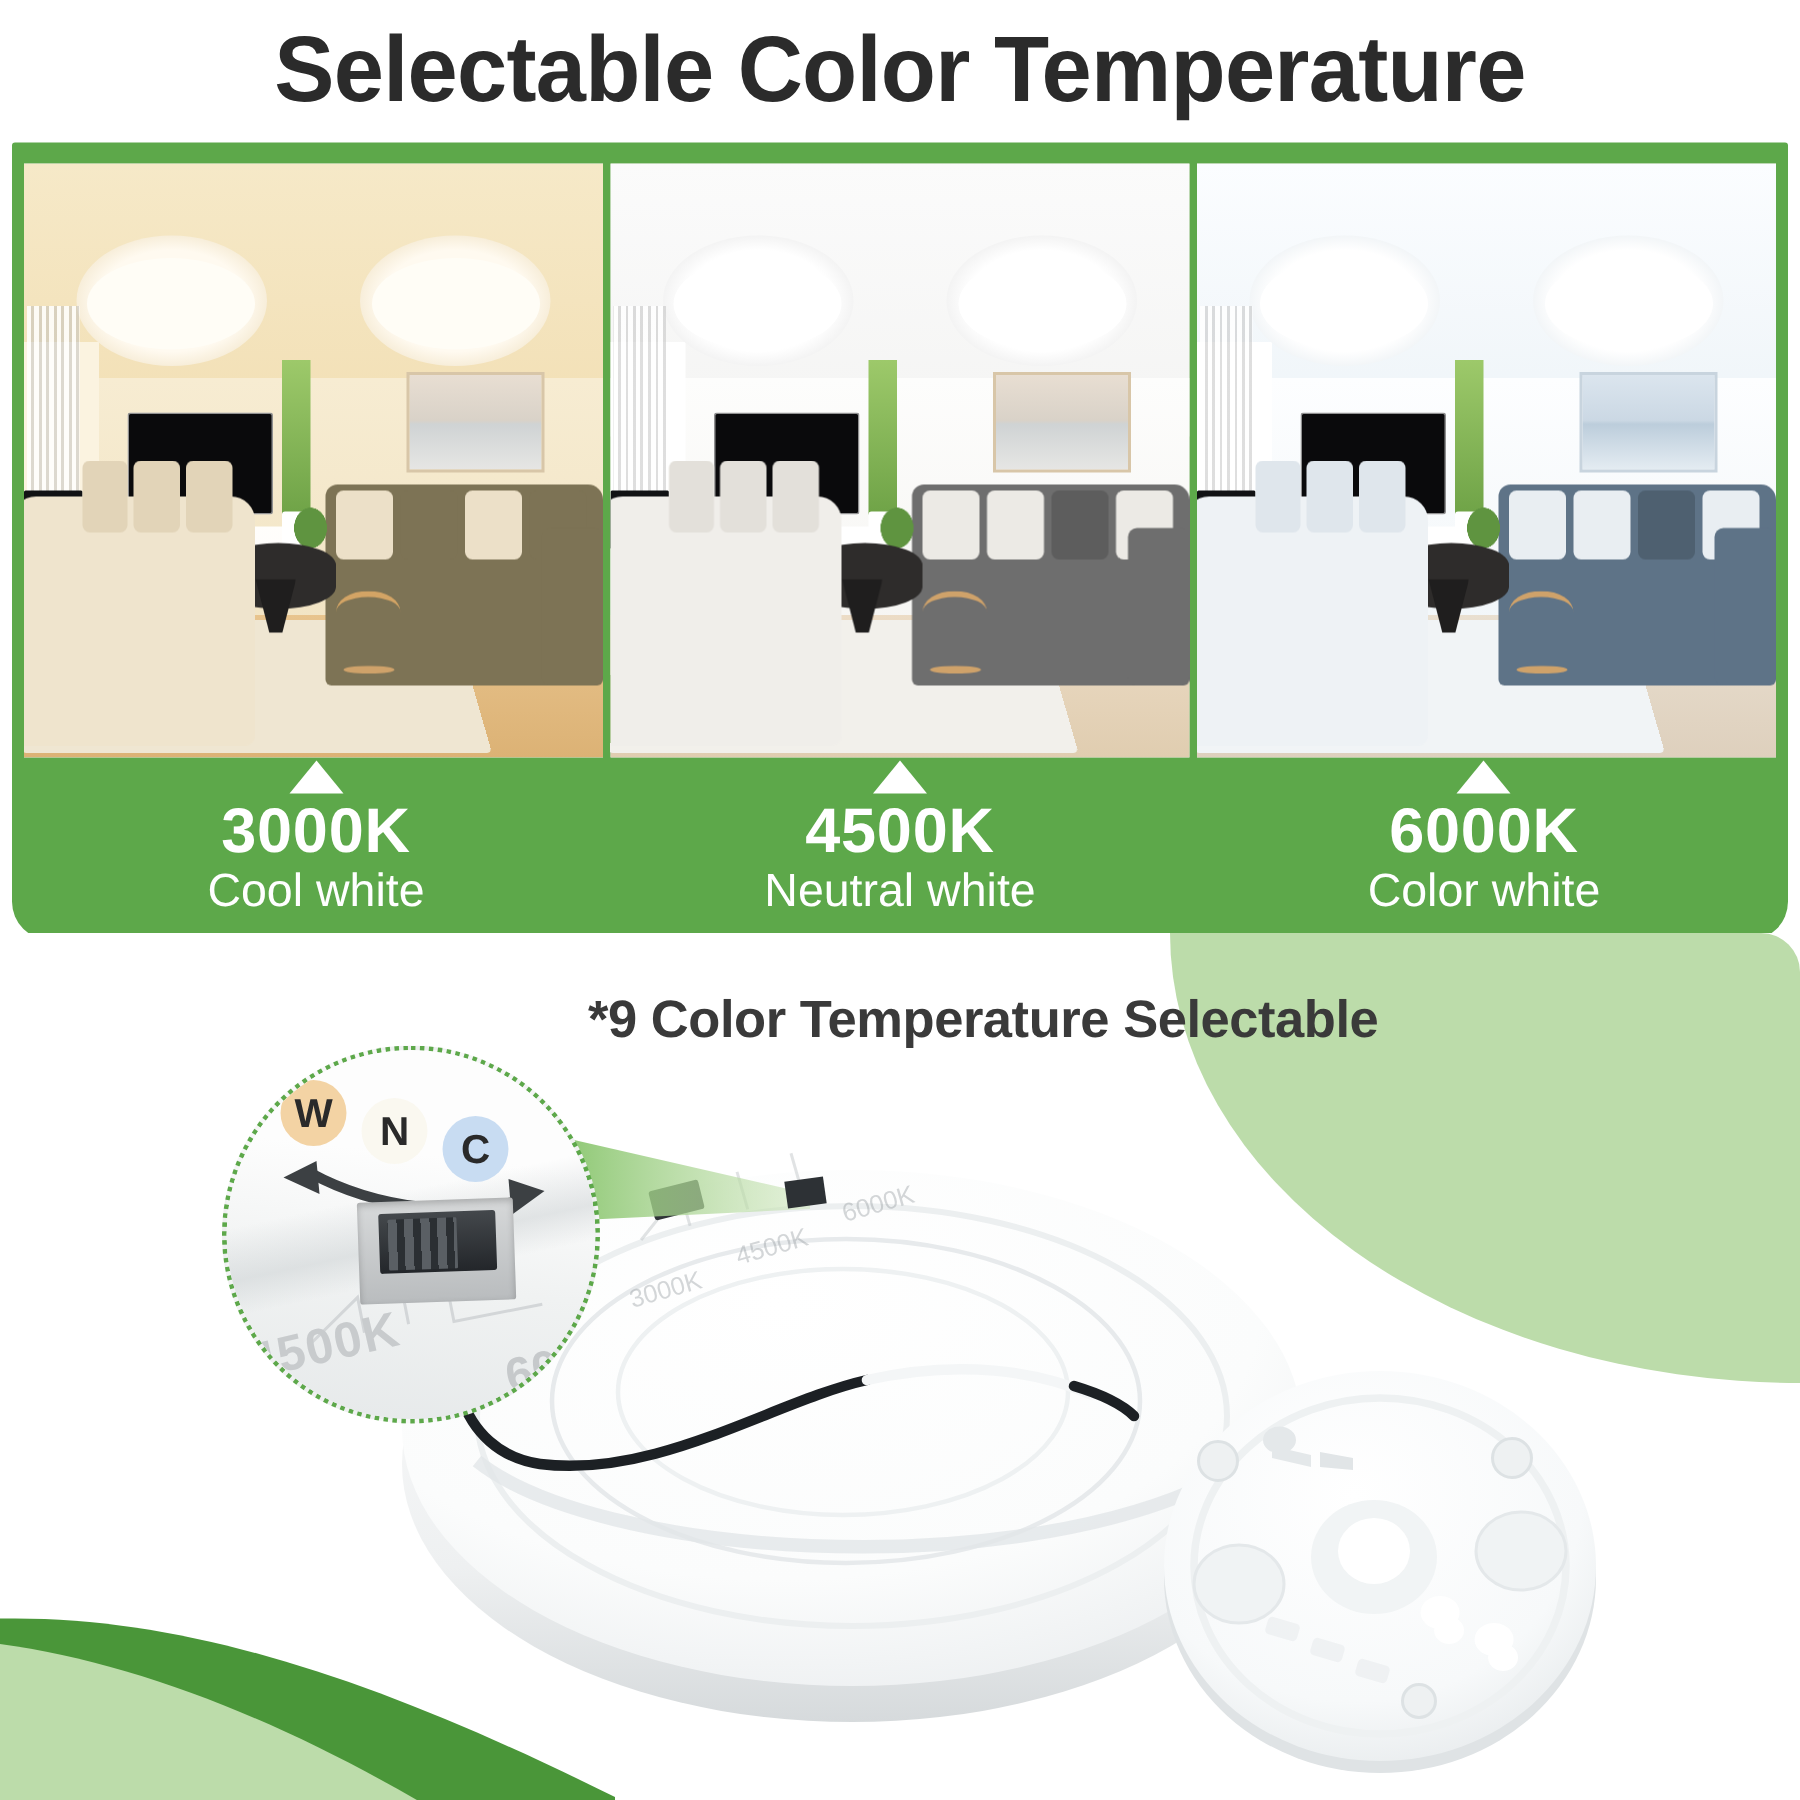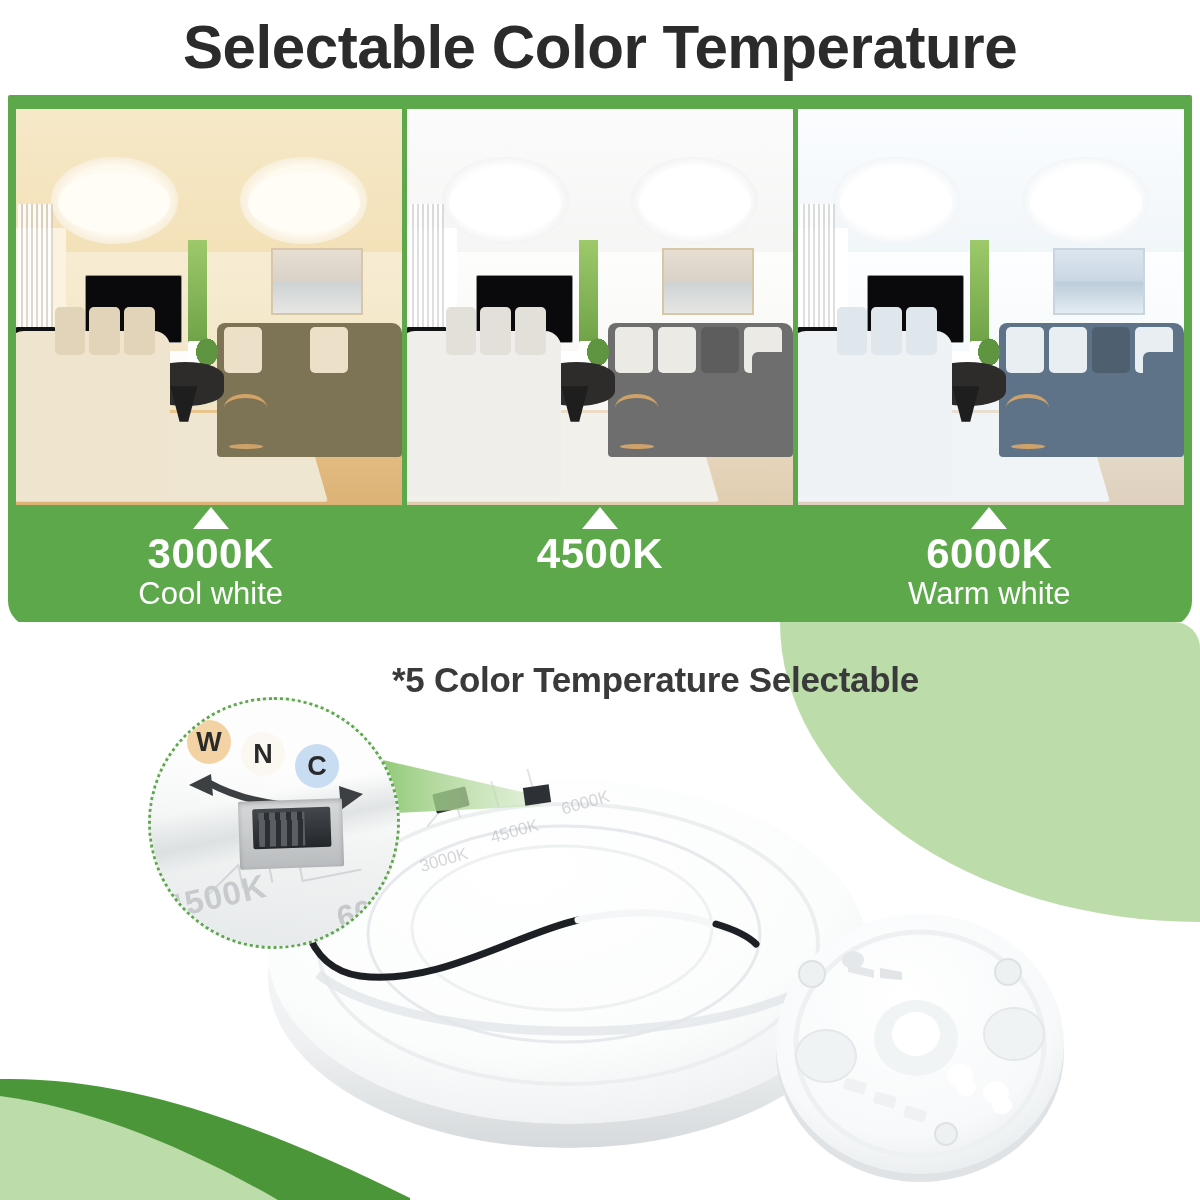--- a/index.html
+++ b/index.html
@@ -503,42 +503,43 @@
 
   <div class="label-row">
     <div class="label-cell">
       <div class="pointer"></div>
       <div class="kelvin">3000K</div>
       <div class="kelvin-sub">Cool white</div>
     </div>
     <div class="label-cell">
       <div class="pointer"></div>
       <div class="kelvin">4500K</div>
+      <div class="kelvin-sub">Neutral white</div>
     </div>
     <div class="label-cell">
       <div class="pointer"></div>
       <div class="kelvin">6000K</div>
-      <div class="kelvin-sub">Warm white</div>
+      <div class="kelvin-sub">Color white</div>
     </div>
   </div>
 </div>
 
 <div class="product-section">
   <div class="white-card"></div>
   <div class="green-blob-right"></div>
 
   <svg class="green-swoosh-stroke" viewBox="0 0 620 200" preserveAspectRatio="none">
     <path d="M0,62 C150,40 300,92 470,176 L470,200 L0,200 Z" fill="#4a9639"></path>
   </svg>
   <svg class="green-swoosh-fill" viewBox="0 0 560 230" preserveAspectRatio="none">
     <path d="M0,40 C140,34 300,100 470,220 L300,230 L0,230 Z" fill="#bcdcaa"></path>
   </svg>
 </div>
 
-<div class="subtitle">*5 Color Temperature Selectable</div>
+<div class="subtitle">*9 Color Temperature Selectable</div>
 
 <svg class="wedge" width="180" height="92" viewBox="0 0 180 92">
   <defs>
     <linearGradient id="wedgeGrad" x1="0" y1="0" x2="1" y2="0">
       <stop offset="0%" stop-color="#86c46a" stop-opacity="0.95"></stop>
       <stop offset="100%" stop-color="#cfe6bd" stop-opacity="0.55"></stop>
     </linearGradient>
   </defs>
   <path d="M2,6 L168,44 L168,54 L2,62 Z" fill="url(#wedgeGrad)"></path>
   <rect x="152" y="34" width="26" height="18" fill="#2d3135" transform="rotate(-8 165 43)"></rect>

